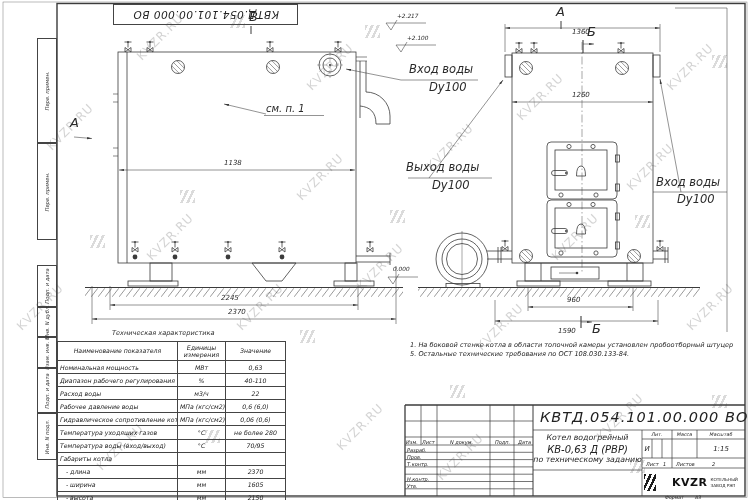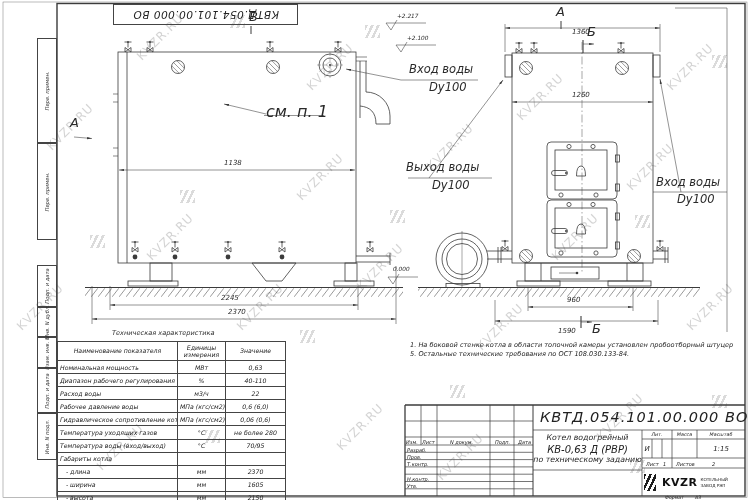--- a/index.html
+++ b/index.html
@@ -20,21 +20,21 @@
              font-size:6.2px;font-style:italic;color:#222;table-layout:fixed;}
   table.spec td{border:0.8px solid #444;padding:0 2px;height:12.1px;overflow:hidden;white-space:nowrap;}
   table.spec tr.hdr td{height:18px;text-align:center;white-space:normal;line-height:1.15;}
   td.cu,td.cv{text-align:center;}
   #notes{position:absolute;left:410px;top:341px;width:336px;z-index:3;}
   #notes .note{font-size:6.6px;font-style:italic;color:#222;line-height:1.28;margin-bottom:1px;}
   .tb{position:absolute;z-index:3;font-style:italic;color:#222;white-space:nowrap;}
   svg{position:absolute;left:0;top:0;z-index:2;}
   #logo{position:absolute;left:644px;top:470px;width:100px;height:25px;z-index:3;display:flex;align-items:center;}
   #logobars{width:12px;height:17px;background:repeating-linear-gradient(115deg,#1d1d1d 0 2.4px,rgba(0,0,0,0) 2.4px 5px);}
-  #logotxt{font-weight:700;font-size:11px;color:#111;margin-left:6px;letter-spacing:.5px;}
+  #logotxt{font-weight:700;font-size:11px;color:#111;margin-left:16px;letter-spacing:.5px;}
   #logoname{margin-left:3px;font-size:4.2px;line-height:1.2;color:#222;}
 </style>
 </head>
 <body>
 
 <div id="sheet">
 
   <div class="wmt" style="left:40px;top:120px">KVZR.RU</div>
   <div class="wmt" style="left:10px;top:300px">KVZR.RU</div>
   <div class="wmt" style="left:130px;top:30px">KVZR.RU</div>
@@ -293,21 +293,21 @@
     </div>
   <div class="mbox" style="top:413px;height:47px">
       <span>Инв. N подл.</span>
     </div>
 
   <div class="t" style="left:249px;top:10px;font-size:13px">В</div>
   <div class="t" style="left:70px;top:116px;font-size:13px">А</div>
   <div class="t" style="left:556px;top:5px;font-size:13px">А</div>
   <div class="t" style="left:587px;top:25px;font-size:13px">Б</div>
   <div class="t" style="left:592px;top:322px;font-size:13px">Б</div>
-  <div class="t" style="left:266px;top:104px;font-size:16px">см. п. 1</div>
+  <div class="t" style="left:266px;top:104px;font-size:10px">см. п. 1</div>
   <div class="t" style="left:397px;top:14px;font-size:5.8px">+2.217</div>
   <div class="t" style="left:407px;top:36px;font-size:5.8px">+2.100</div>
   <div class="t" style="left:393px;top:267px;font-size:5.8px">0.000</div>
 
   <div class="t" style="left:409px;top:64px;font-size:11.5px">Вход воды</div>
   <div class="t" style="left:429px;top:82px;font-size:11.5px">Dy100</div>
   <div class="t" style="left:406px;top:162px;font-size:11.5px">Выход воды</div>
   <div class="t" style="left:432px;top:180px;font-size:11.5px">Dy100</div>
   <div class="t" style="left:656px;top:177px;font-size:11.5px">Вход воды</div>
   <div class="t" style="left:677px;top:194px;font-size:11.5px">Dy100</div>

